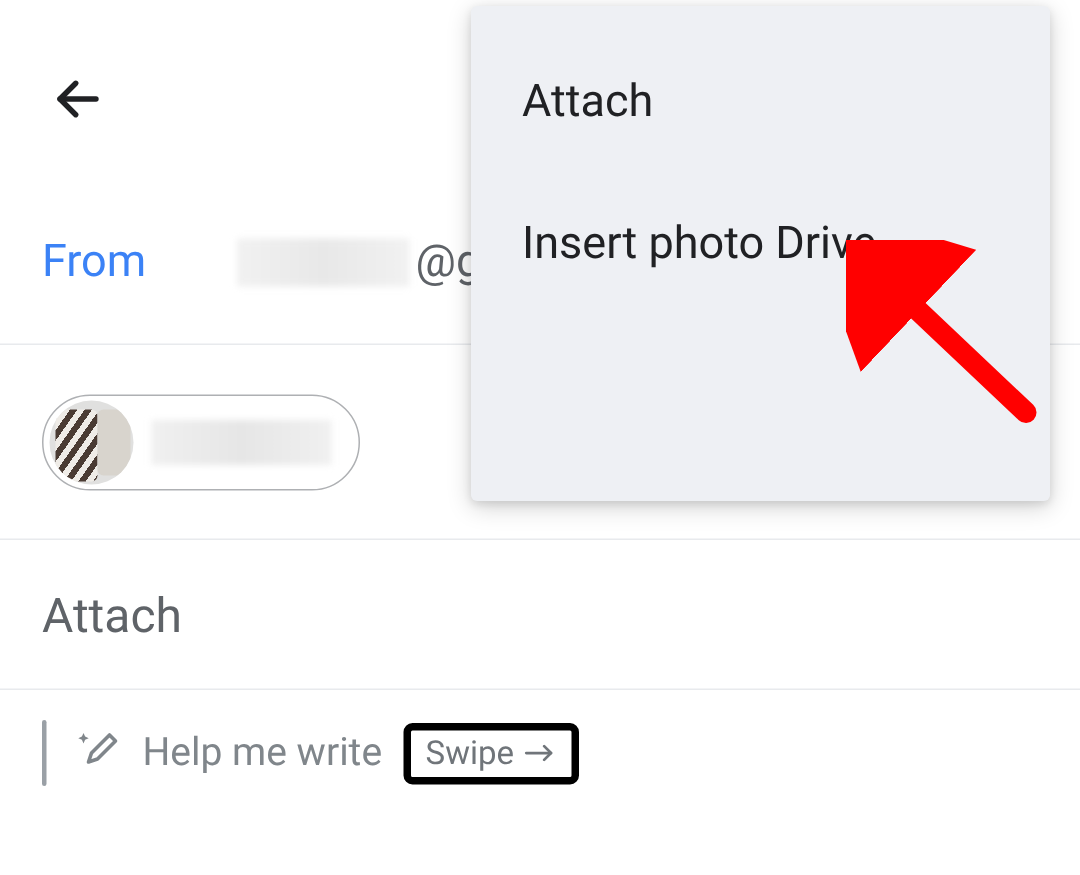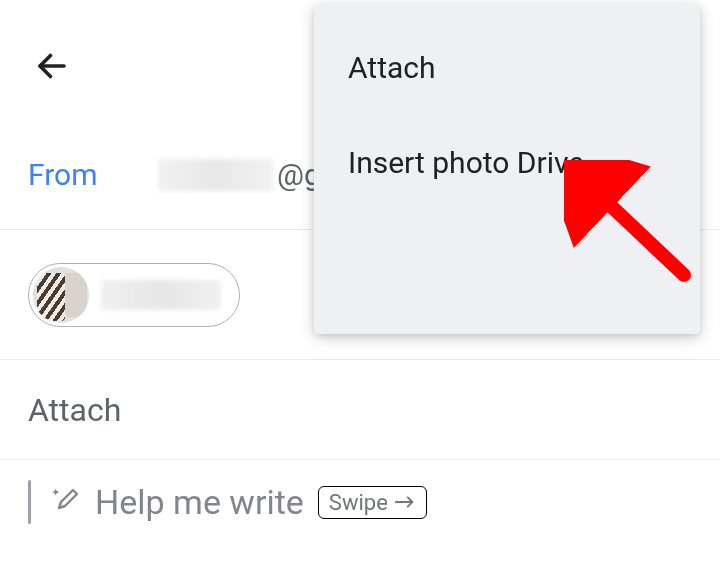--- a/index.html
+++ b/index.html
@@ -119,27 +119,27 @@
       gap: 14px;
     }
     .help-bar {
       width: 3px;
       height: 44px;
       background: #9aa0a6;
       border-radius: 2px;
       margin-right: 4px;
     }
     .help-text {
-      font-size: 34px;
+      font-size: 26px;
       color: #80868b;
     }
     .swipe-badge {
       display: inline-flex;
       align-items: center;
-      border: 1px solid #000000;
+      border: 5px solid #000000;
       border-radius: 6px;
       padding: 3px 10px;
       font-size: 22px;
       color: #70757a;
       gap: 6px;
     }
     .menu {
       position: absolute;
       top: 4px;
       right: 20px;

